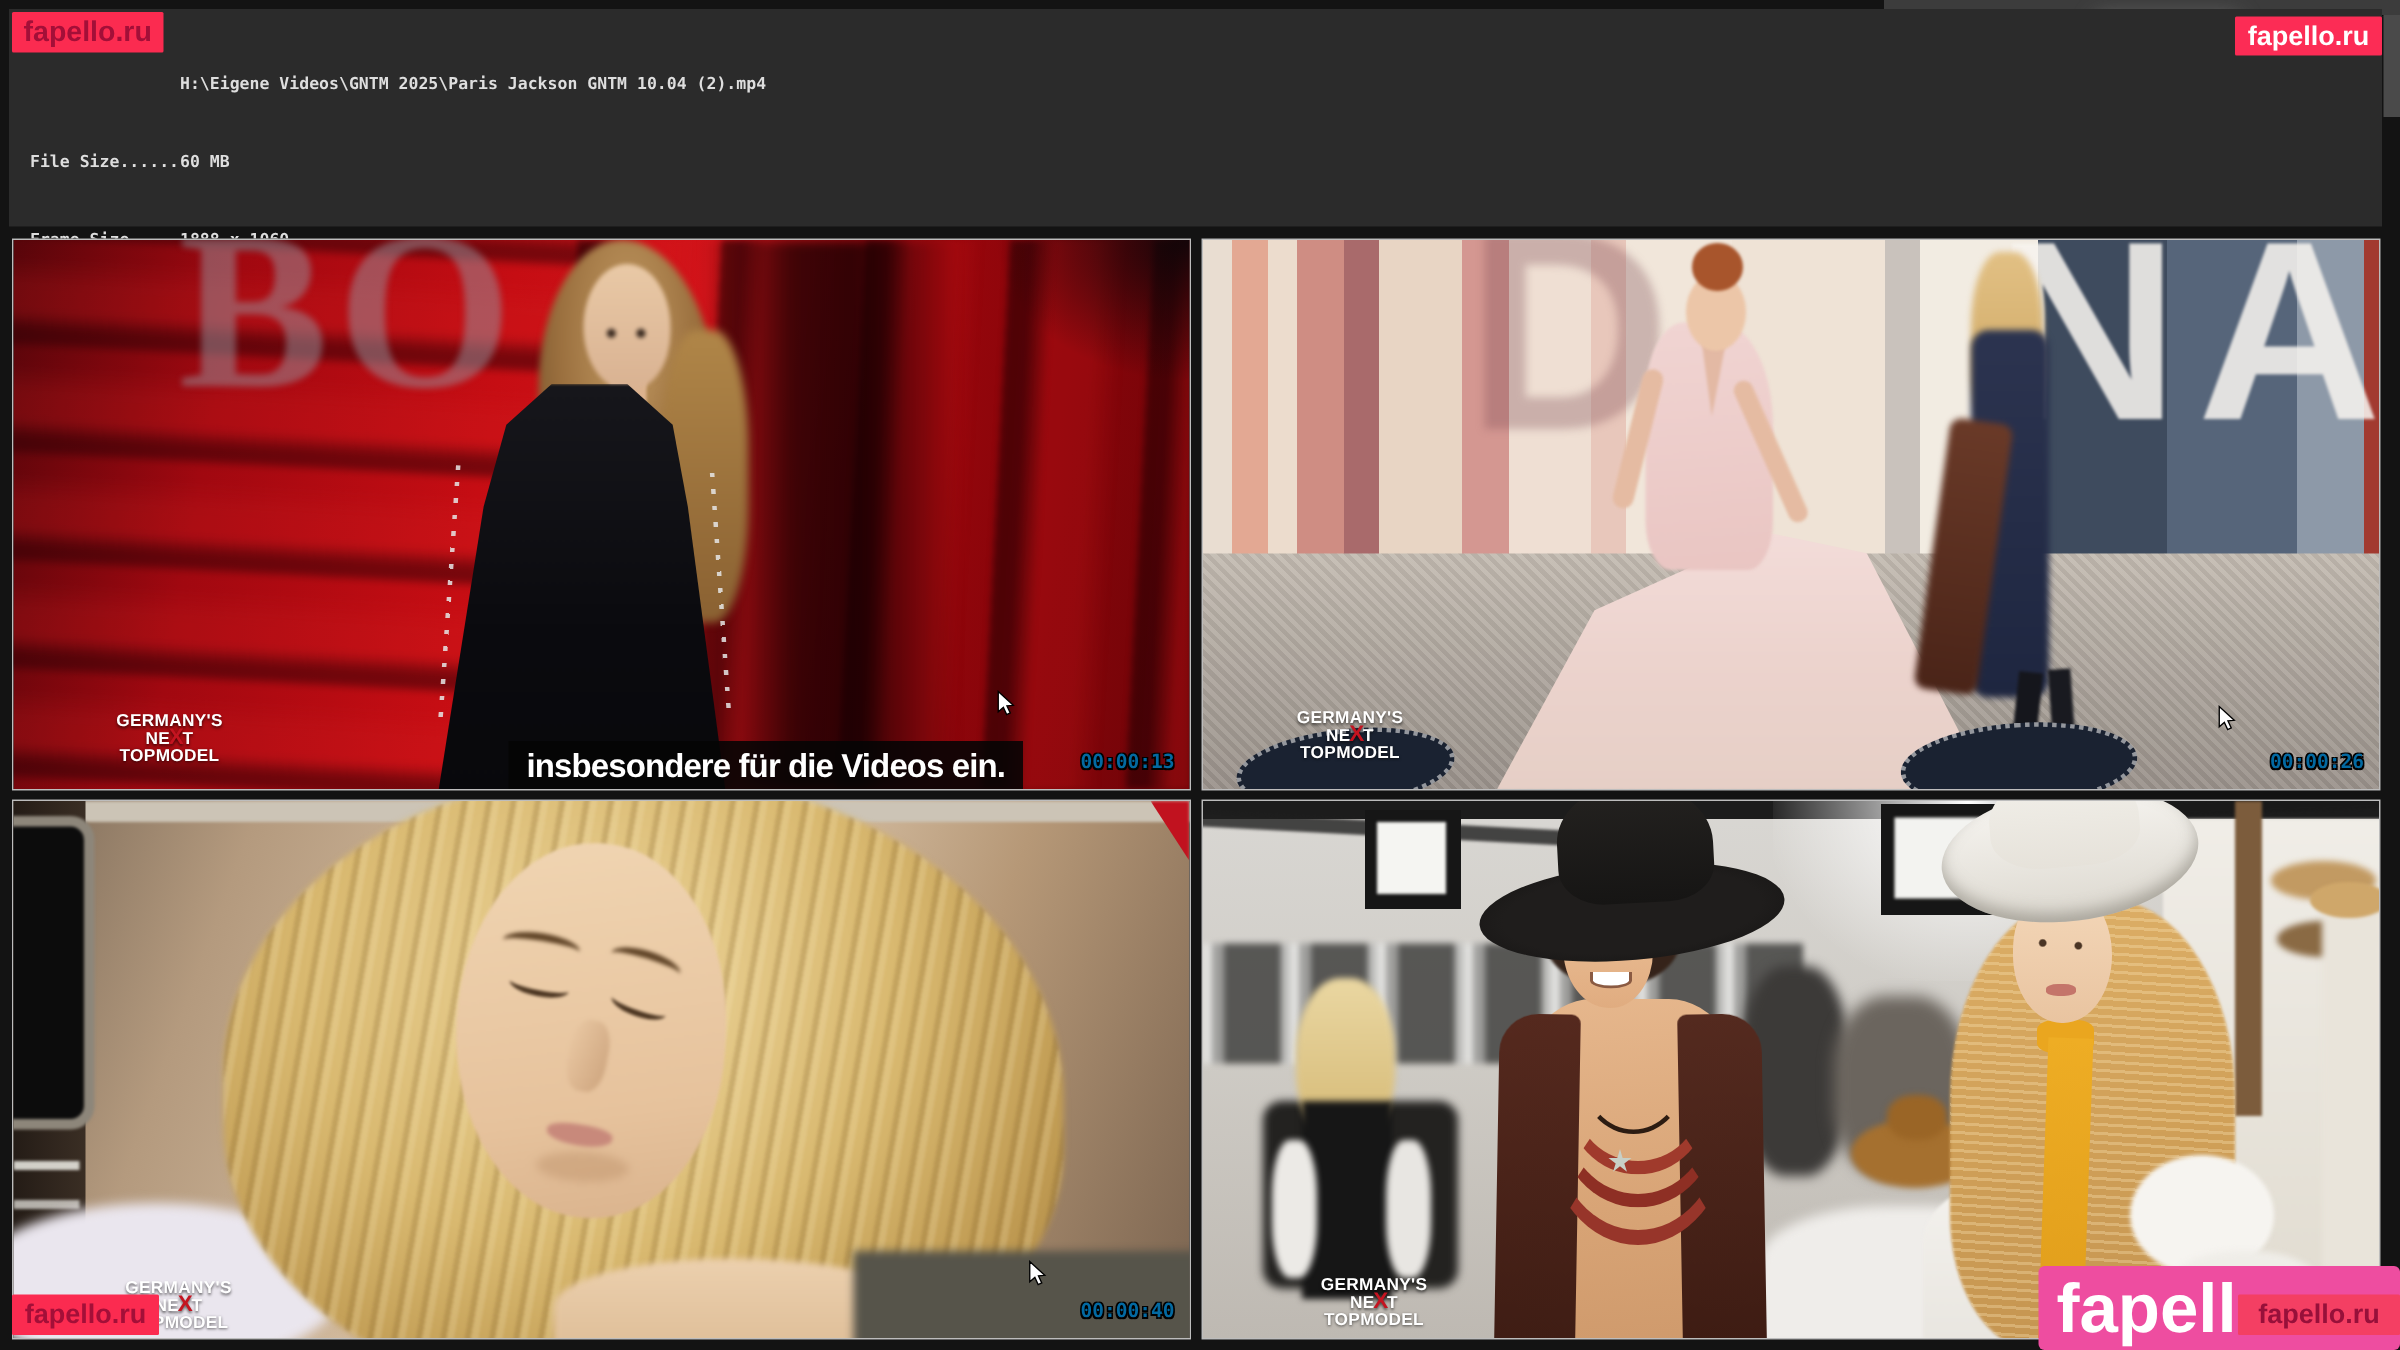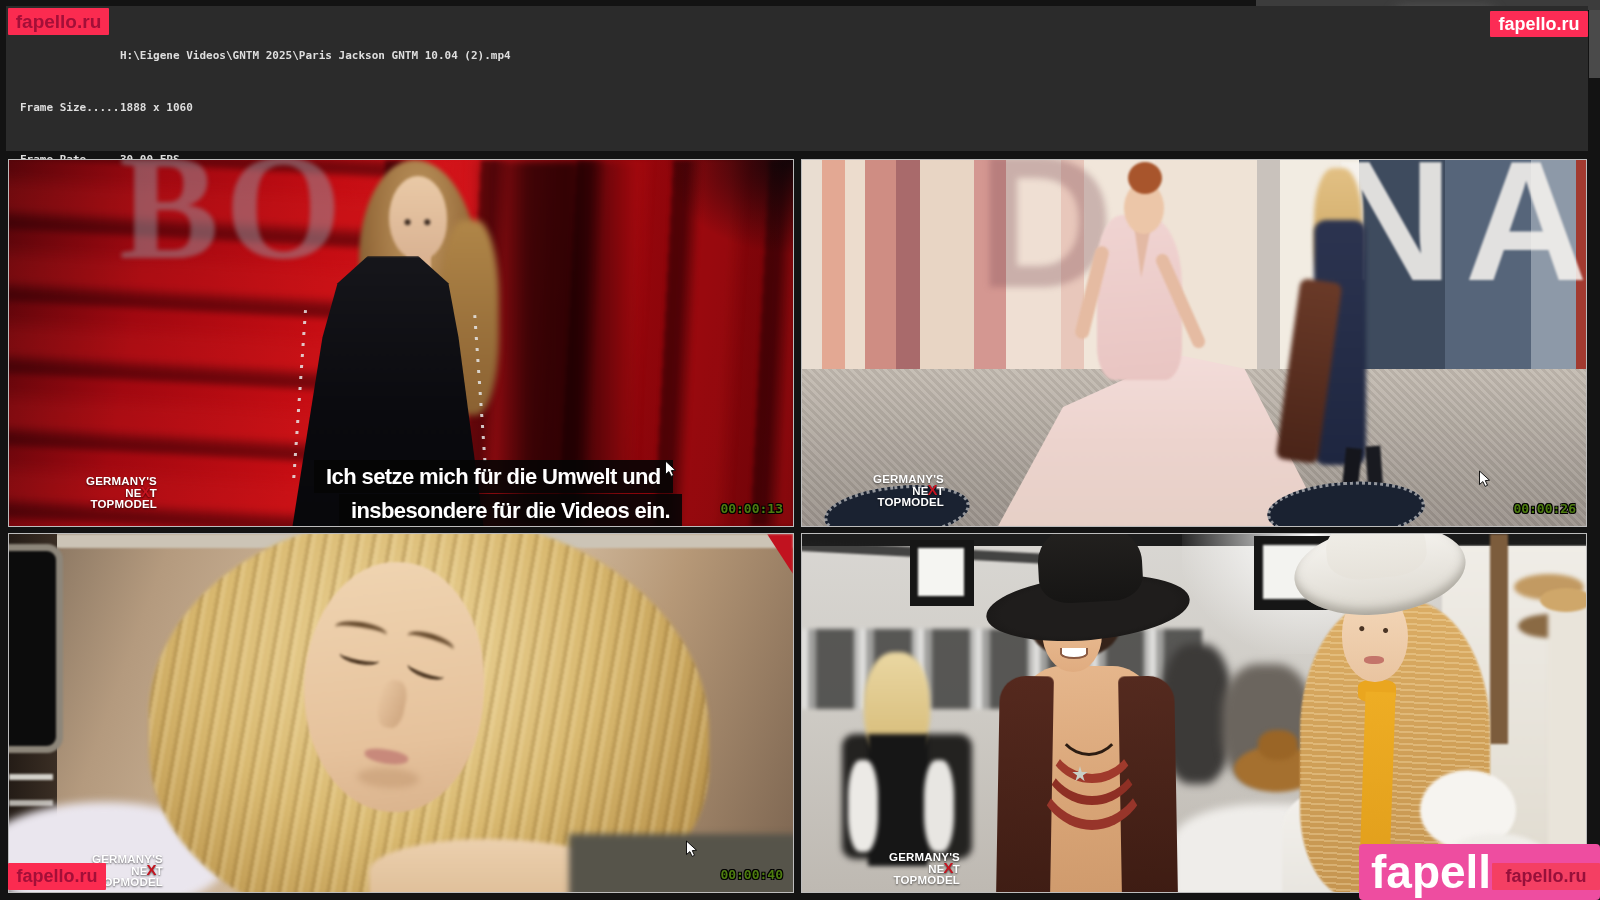--- a/index.html
+++ b/index.html
@@ -9,43 +9,44 @@
   
   #header{position:absolute;left:6px;top:6px;width:1582px;height:145px;background:#2b2b2b;
           font:700 11px/17.2px "DejaVu Sans Mono",monospace;color:#dedede;
           padding:7px 0 0 14px;box-sizing:border-box;white-space:pre;}
   .hline{height:17.2px;}
   .hlabel{display:inline-block;width:100px;}
   
   .thumb{position:absolute;border:1px solid #bdbdbd;box-sizing:border-box;overflow:hidden;background:#000;}
   .scene{position:absolute;inset:0;overflow:hidden;}
   
-  .ts{position:absolute;right:10px;bottom:10px;font:700 13px "DejaVu Sans Mono",monospace;color:#4d7c0f;
+  .ts{position:absolute;right:10px;bottom:10px;font:700 13px "DejaVu Sans Mono",monospace;color:#0369a1;
       text-shadow:-1px -1px 0 #000,1px -1px 0 #000,-1px 1px 0 #000,1px 1px 0 #000;}
-  .gntm{position:absolute;width:88px;text-align:right;color:#fff;
+  .gntm{position:absolute;width:88px;text-align:center;color:#fff;
         font:700 11.5px/11px "Liberation Sans",sans-serif;letter-spacing:.2px;
         text-shadow:0 1px 2px rgba(0,0,0,.6);}
   .gntm .gx{color:#c41420;font-size:15px;line-height:10px;margin:0 -1px;}
   .sub{position:absolute;background:rgba(5,5,5,.88);color:#fff;white-space:nowrap;
        font:700 22px/33px "Liberation Sans",sans-serif;letter-spacing:-.6px;padding:0 12px;}
   .wm{position:absolute;display:flex;align-items:center;justify-content:center;
       border-radius:1px;font-family:"Liberation Sans",sans-serif;font-weight:700;z-index:50;}
   .cursor{position:absolute;width:13px;height:18px;z-index:40;}
 </style>
 </head>
 <body>
 
 <div id="stage">
 
   <div class="a" style="left:1256px;top:0;width:344px;height:10px;background:#3c3c3c;border-bottom:1px solid #0a0a0a;"></div>
   <div class="a" style="left:1589px;top:10px;width:11px;height:68px;background:#4a4a4a;"></div>
   <div class="a" style="left:1396px;top:10px;width:98px;height:32px;background:rgba(150,150,150,.5);filter:blur(7px);border-radius:6px;"></div>
 
   <div id="header">
     <div class="hline"><span class="hlabel"></span><span>H:\Eigene Videos\GNTM 2025\Paris Jackson GNTM 10.04 (2).mp4</span></div>
+    <div class="hline"><span class="hlabel">File Size......</span><span>60 MB</span></div>
     <div class="hline"><span class="hlabel">Frame Size.....</span><span>1888 x 1060</span></div>
     <div class="hline"><span class="hlabel">Frame Rate.....</span><span>30,00 FPS</span></div>
     <div class="hline"><span class="hlabel">Duration.......</span><span>00:01:07</span></div>
     <div class="hline"><span class="hlabel">Video..........</span><span>h264 7114 Kbps</span></div>
     <div class="hline"><span class="hlabel">Audio..........</span><span>aac 188 Kbps</span></div>
     <div class="hline"><span class="hlabel">Text...........</span><span>.....................................................................................</span></div>
   </div>
 
   <div class="thumb" style="left:8px;top:159px;width:786px;height:368px;">
     <div class="scene">
@@ -58,21 +59,20 @@
       <div class="a" style="left:350px;top:0;width:120px;height:215px;background:radial-gradient(ellipse at 50% 30%,#c29a62 0%,#9a6f3e 55%,#6b4a26 100%);border-radius:46% 54% 42% 46%;filter:blur(2px);"></div>
       <div class="a" style="left:432px;top:60px;width:58px;height:195px;background:linear-gradient(#b08648,#8a6132);border-radius:40%;filter:blur(3px);"></div>
       <div class="a" style="left:398px;top:86px;width:24px;height:24px;background:#dcb38f;filter:blur(1px);"></div>
       <div class="a" style="left:380px;top:16px;width:58px;height:84px;background:linear-gradient(#e9c9a6,#d9b292);border-radius:50% 50% 46% 50%;filter:blur(1.5px);">
         <div class="a" style="inset:0;background:radial-gradient(circle at 32% 55%,#3a2a20 2.5px,transparent 3.5px),radial-gradient(circle at 66% 55%,#3a2a20 2.5px,transparent 3.5px);"></div>
       </div>
       <div class="a" style="left:258px;top:96px;width:252px;height:272px;background:linear-gradient(180deg,#16161b,#0a0a0e 60%,#08080b);clip-path:polygon(40% 0,60% 0,72% 10%,76% 30%,86% 100%,10% 100%,22% 30%,28% 10%);filter:blur(1px);"></div>
       <div class="a" style="left:289px;top:150px;width:3px;height:172px;background:repeating-linear-gradient(#e6e6e6 0 3px,transparent 3px 11px);transform:rotate(4deg);opacity:.85;"></div>
       <div class="a" style="left:470px;top:155px;width:3px;height:165px;background:repeating-linear-gradient(#e6e6e6 0 3px,transparent 3px 11px);transform:rotate(-4deg);opacity:.85;"></div>
     </div>
-    <div class="sub" style="left:305px;top:300px;height:33px;">Ich setze mich für die Umwelt und</div>
     <div class="sub" style="left:330px;top:334px;height:34px;">insbesondere für die Videos ein.</div>
     <div class="gntm" style="left:60px;top:316px;">
       <div>GERMANY'S</div>
       <div><span>NE</span><span class="gx">X</span><span>T</span></div>
       <div>TOPMODEL</div>
     </div>
     <div class="ts">00:00:13</div>
     <svg class="cursor" style="left:655px;top:300px;" viewBox="0 0 12 18">
         <path d="M1,1 L1,14.5 L4.4,11.6 L6.6,16.4 L9,15.3 L6.8,10.6 L11,10.2 Z" fill="#fff" stroke="#000" stroke-width="0.9"></path>
       </svg>

